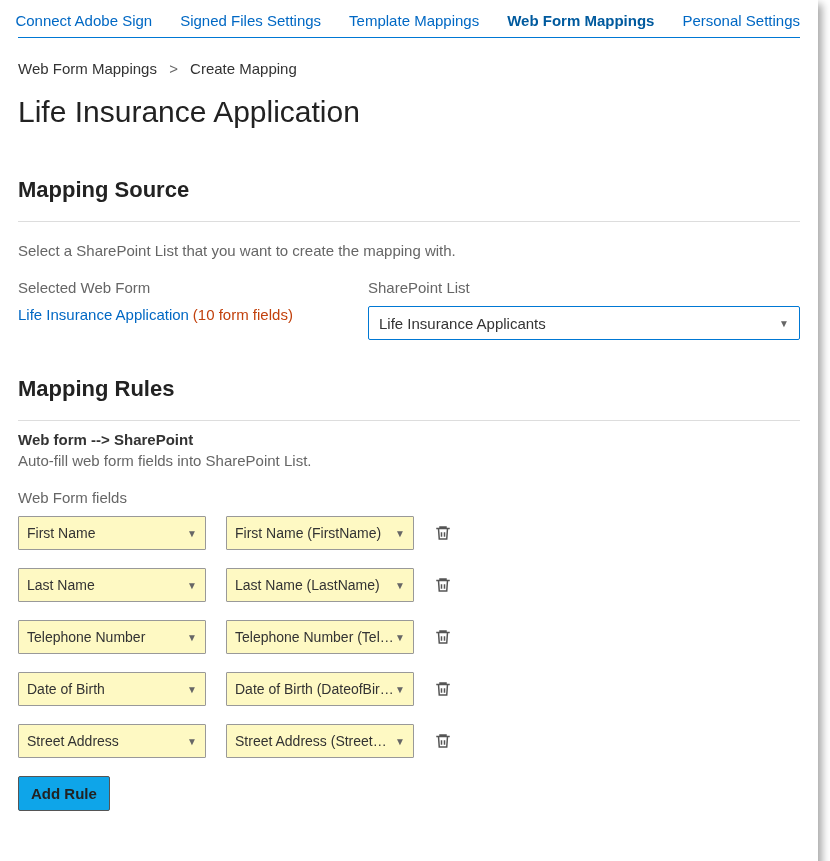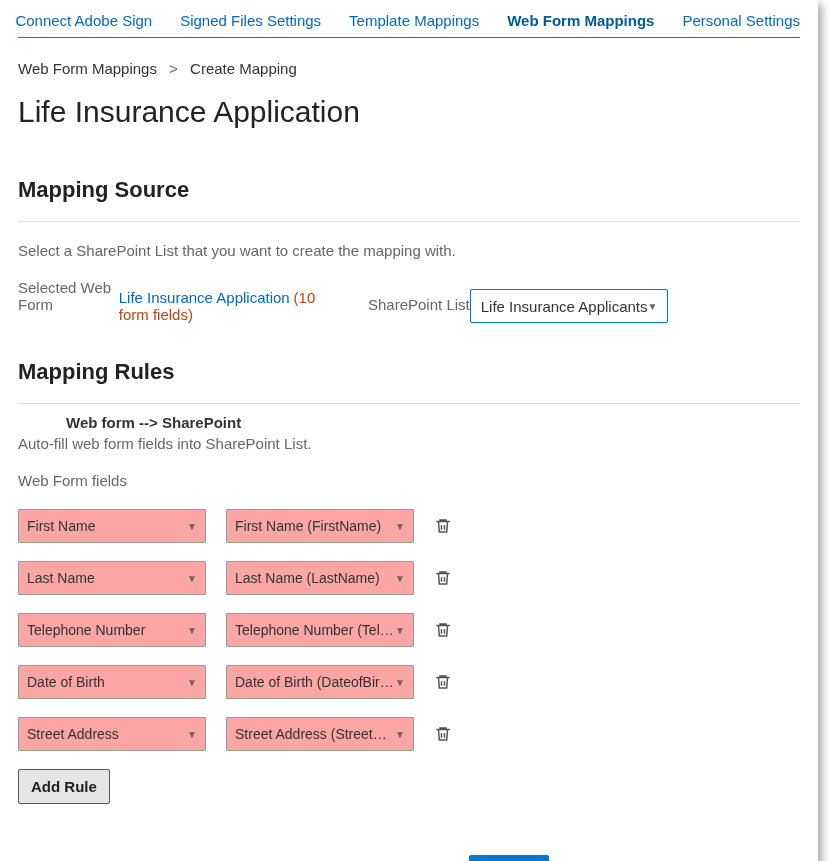--- a/index.html
+++ b/index.html
@@ -66,22 +66,21 @@
     color: #666;
     font-size: 15px;
   }
   .source-row {
     display: flex;
     margin-top: 20px;
     gap: 40px;
   }
   .source-col {
     display: flex;
-    flex-direction: row;
-    align-items: flex-end;
+    flex-direction: column;
   }
   .source-col.left { width: 310px; }
   .source-col.right { flex: 1; }
   .field-label {
     color: #666;
     font-size: 15px;
     margin-bottom: 10px;
   }
   .link {
     color: #0068c4;
@@ -107,71 +106,70 @@
     color: #333;
   }
   .combo .caret, .dd .caret {
     color: #666;
     font-size: 10px;
   }
   .subsection {
     margin-top: 10px;
     font-weight: 600;
     font-size: 15px;
-    margin-left: 48px;
   }
   .subsection-hint {
     margin-top: 4px;
     color: #666;
     font-size: 15px;
   }
   .rules-table {
     margin-top: 20px;
   }
   .rules-header {
     display: flex;
     gap: 20px;
-    margin-bottom: 20px;
+    margin-bottom: 10px;
     flex-direction: column;
   }
   .rules-header .col1 { width: 188px; color:#666; font-size:15px; }
   .rules-header .col2 { width: 188px; color:#666; font-size:15px; }
   .rule-row {
     display: flex;
     gap: 20px;
     align-items: center;
     margin-bottom: 18px;
   }
   .dd {
     width: 188px;
     height: 34px;
     border: 1px solid #999;
     border-radius: 1px;
     display: flex;
     align-items: center;
     padding: 0 8px;
-    background: #fca5a5;
+    background: #fef9c3;
   }
   .dd .dd-value {
     flex: 1;
     font-size: 14px;
     color: #333;
     white-space: nowrap;
     overflow: hidden;
     text-overflow: ellipsis;
   }
   .trash {
     width: 18px;
     height: 18px;
     cursor: pointer;
     color: #555;
   }
   .add-rule {
     border: 1px solid #555;
-    background: #e5e5e5;
+    background: #0ea5e9;
     padding: 8px 12px;
     font-size: 15px;
     font-weight: 600;
     border-radius: 2px;
     cursor: pointer;
     color: #222;
   }
   .footer {
     display: flex;
     justify-content: center;

